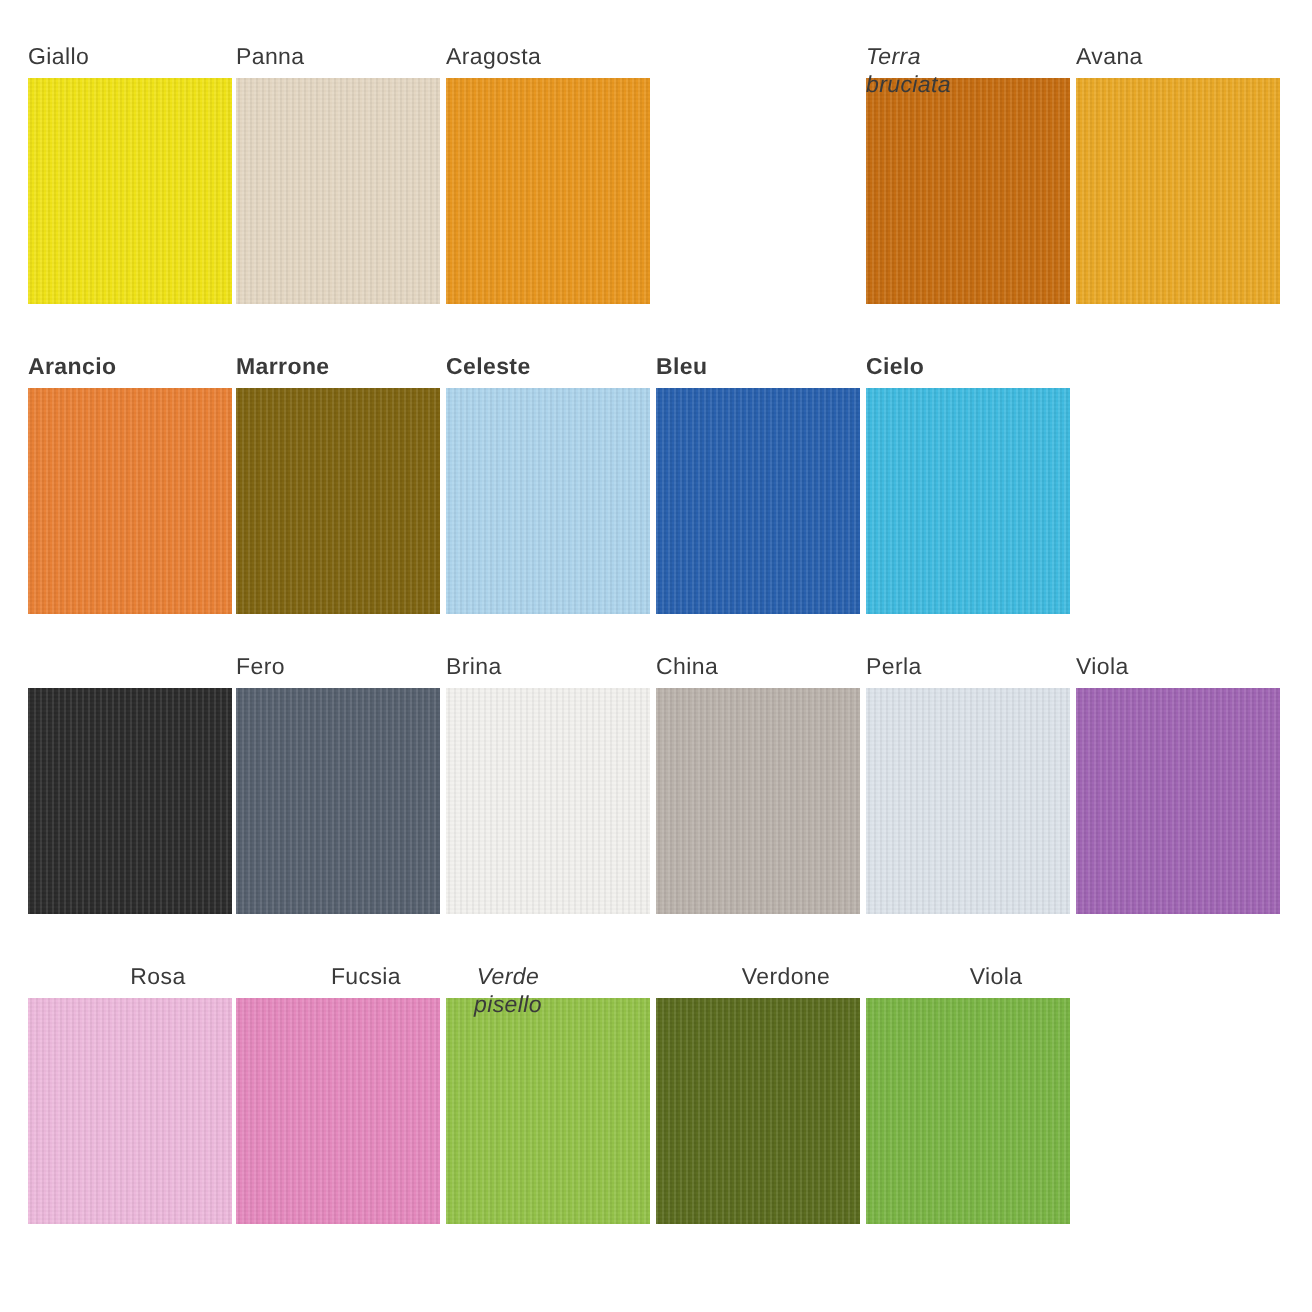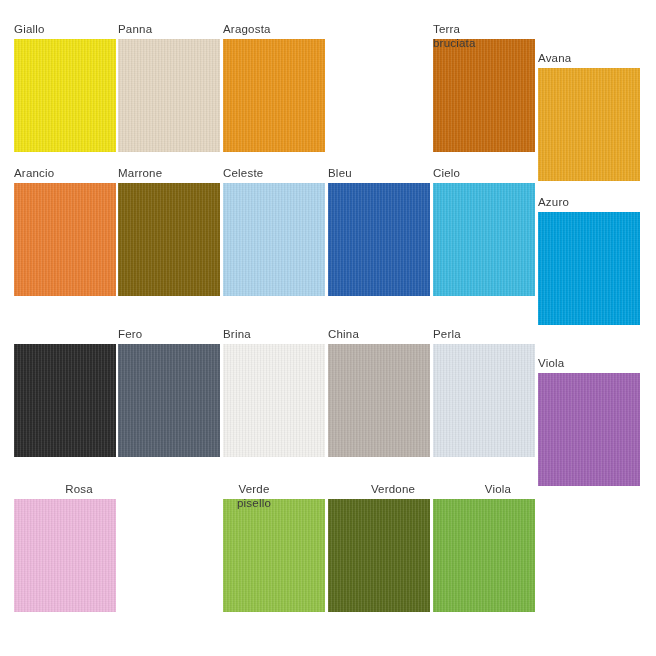--- a/index.html
+++ b/index.html
@@ -21,53 +21,54 @@
     width: 656px;
     height: 656px;
   }
   .swatch-row {
     position: absolute;
     left: 0;
     width: 656px;
     height: 145px;
   }
   .swatch-row[data-row="0"] { top: 22px; }
-  .swatch-row[data-row="1"] { top: 166px; }
+  .swatch-row[data-row="1"] { top: 177px; font-weight: bold; }
   .swatch-row[data-row="2"] { top: 327px; }
   .swatch-row[data-row="3"] { top: 482px; text-align: center; }
 
   .swatch-cell {
     position: absolute;
     top: 0;
     width: 102px;
     height: 145px;
   }
   .swatch-cell[data-col="0"] { left: 14px; }
   .swatch-cell[data-col="1"] { left: 118px; }
   .swatch-cell[data-col="2"] { left: 223px; }
   .swatch-cell[data-col="3"] { left: 328px; }
   .swatch-cell[data-col="4"] { left: 433px; }
-  .swatch-cell[data-col="5"] { left: 538px; margin-top: 29px; }
+  .swatch-cell[data-col="5"] { left: 538px; }
 
   .swatch-label {
     position: absolute;
     left: 0;
     top: 0;
     width: 130px;
     font-size: 11.5px;
     line-height: 14px;
     color: #3a3a3a;
     letter-spacing: 0.2px;
     white-space: nowrap;
     z-index: 3;
     pointer-events: none;
   }
   .swatch-label.wrap {
     white-space: normal;
     width: 62px;
+    font-style: italic;
   }
 
   .swatch-chip {
     position: absolute;
     left: 0;
     top: 17px;
     width: 102px;
     height: 113px;
     z-index: 1;
     background-repeat: repeat;
@@ -139,24 +140,20 @@
         <div class="swatch-chip" style="--chip: #ADD4EC;"></div>
       </div>
       <div class="swatch-cell" data-col="3">
         <div class="swatch-label">Bleu</div>
         <div class="swatch-chip" style="--chip: #2860AE;"></div>
       </div>
       <div class="swatch-cell" data-col="4">
         <div class="swatch-label">Cielo</div>
         <div class="swatch-chip" style="--chip: #3FBBE0;"></div>
       </div>
-      <div class="swatch-cell" data-col="5">
-        <div class="swatch-label">Azuro</div>
-        <div class="swatch-chip" style="--chip: #00A0DC;"></div>
-      </div>
     </div>
     <div class="swatch-row" data-row="2">
       <div class="swatch-cell" data-col="0">
         <div class="swatch-chip" style="--chip: #2B2B2B;"></div>
       </div>
       <div class="swatch-cell" data-col="1">
         <div class="swatch-label">Fero</div>
         <div class="swatch-chip" style="--chip: #56606E;"></div>
       </div>
       <div class="swatch-cell" data-col="2">
@@ -174,20 +171,24 @@
       <div class="swatch-cell" data-col="5">
         <div class="swatch-label">Viola</div>
         <div class="swatch-chip" style="--chip: #A065B4;"></div>
       </div>
     </div>
     <div class="swatch-row" data-row="3">
       <div class="swatch-cell" data-col="0">
         <div class="swatch-label">Rosa</div>
         <div class="swatch-chip" style="--chip: #EDB9DC;"></div>
       </div>
+      <div class="swatch-cell" data-col="1">
+        <div class="swatch-label">Fucsia</div>
+        <div class="swatch-chip" style="--chip: #E589BE;"></div>
+      </div>
       <div class="swatch-cell" data-col="2">
         <div class="swatch-label wrap">Verde pisello</div>
         <div class="swatch-chip" style="--chip: #93C248;"></div>
       </div>
       <div class="swatch-cell" data-col="3">
         <div class="swatch-label">Verdone</div>
         <div class="swatch-chip" style="--chip: #5A6B1E;"></div>
       </div>
       <div class="swatch-cell" data-col="4">
         <div class="swatch-label">Viola</div>

